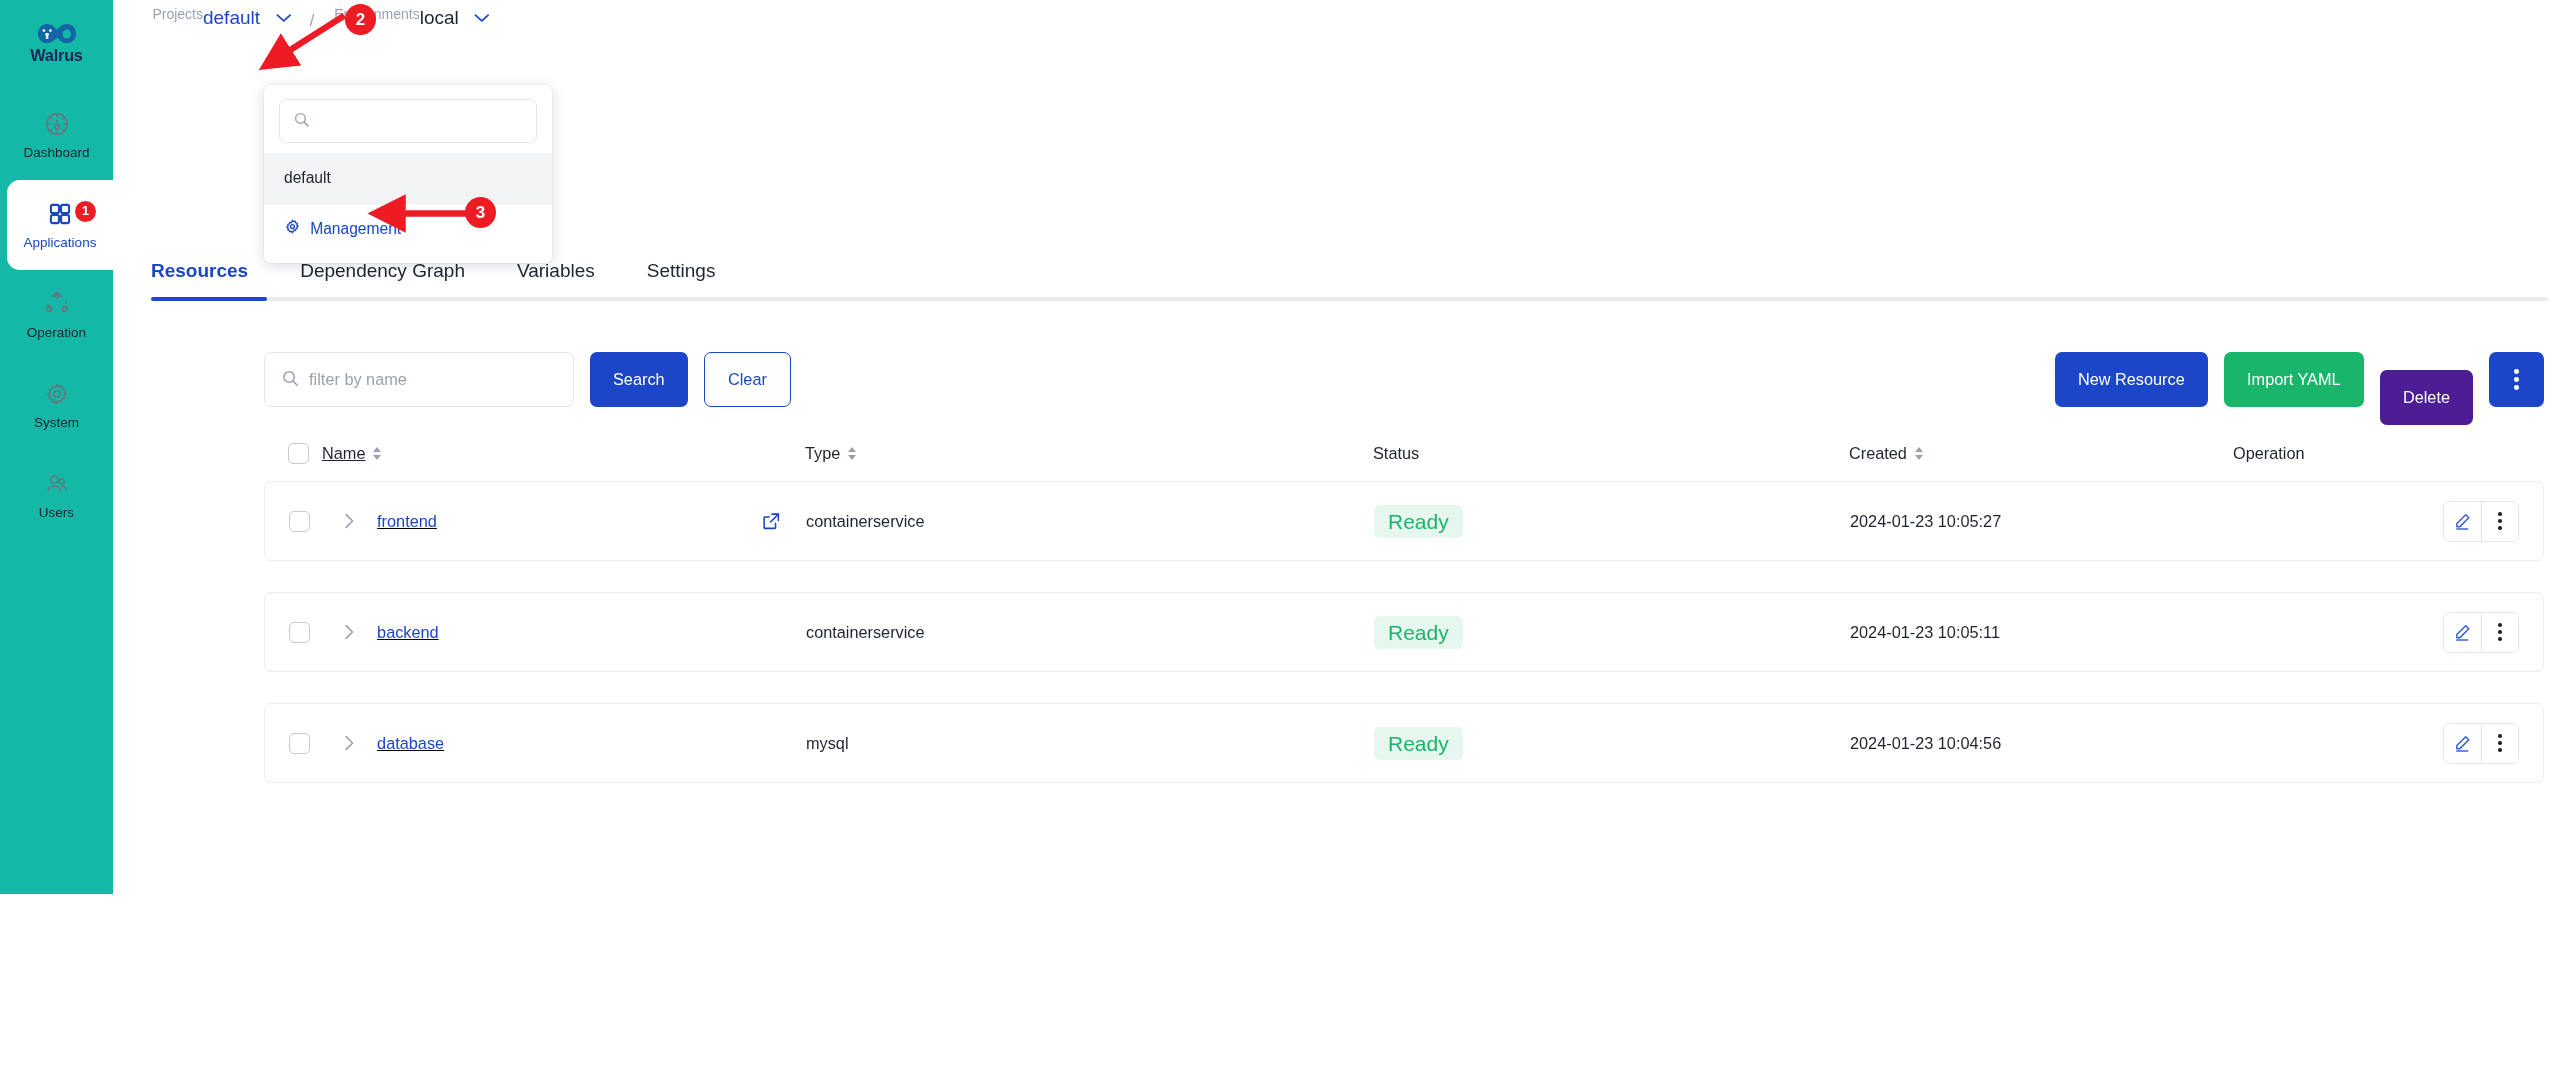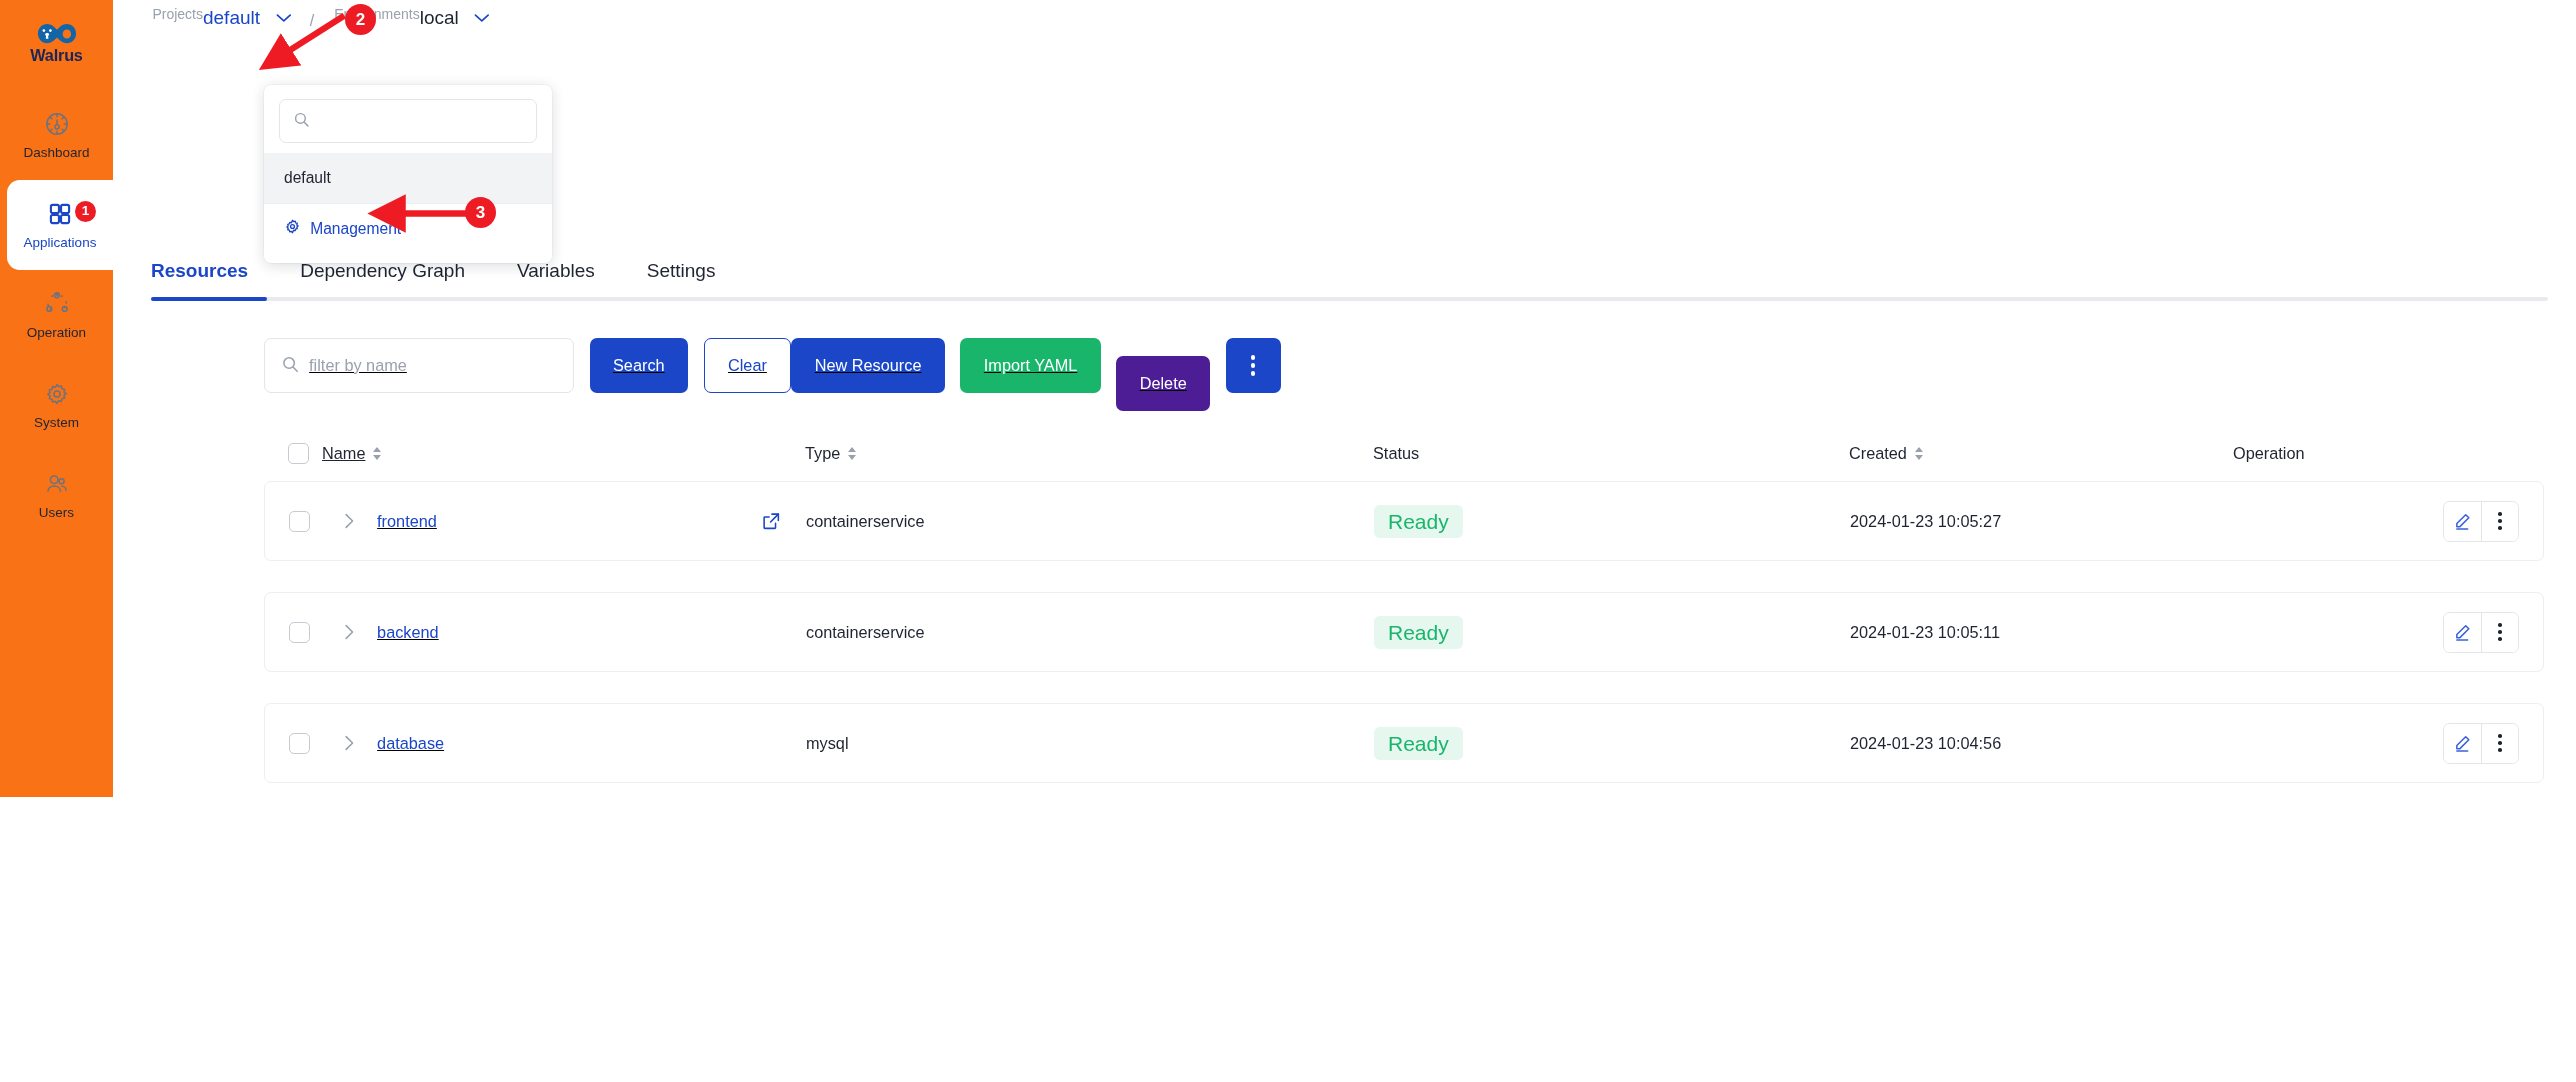--- a/index.html
+++ b/index.html
@@ -6,22 +6,22 @@
   html, body {
     width: 2576px; height: 1083px;
     font-family: "Liberation Sans", sans-serif;
     background: #ffffff;
     overflow: hidden;
   }
   .app { position: relative; width: 2576px; height: 1083px; display: flex; }
 
   
   .sidebar {
-    width: 113px; height: 797px;
-    background: #f97316;
+    width: 113px; height: 894px;
+    background: #14b8a6;
     flex: 0 0 113px;
     position: relative;
     padding-top: 5.7px;
   }
   .logo-wrap {
     height: 74px;
     display: flex; flex-direction: column;
     align-items: center; justify-content: center;
     gap: 1.4px;
   }
@@ -130,22 +130,22 @@
   .tabs-rule {
     height: 3.6px; background: #e8eaed; border-radius: 2.1px; position: relative;
   }
   .tabs-rule .ink {
     position: absolute; left: 0; top: 0; height: 3.6px; width: 116px;
     background: #1a46c7; border-radius: 2.1px;
   }
 
   
   .toolbar {
-    position: absolute; left: 151px; top: 320px; right: 32px;
-    display: flex; align-items: center; justify-content: flex-start; text-decoration: underline;
+    position: absolute; left: 151px; top: 334px; right: 32px;
+    display: flex; align-items: center; justify-content: space-between;
   }
   .toolbar-left { display: flex; align-items: center; gap: 15.6px; }
   .filter-box {
     width: 310px; height: 55px;
     border: 0.7px solid #e3e5e9; border-radius: 7px;
     display: flex; align-items: center; gap: 10px; padding: 0 15.6px;
     background: #fff;
   }
   .filter-box input {
     border: none; outline: none; flex: 1; font-size: 16.3px;

